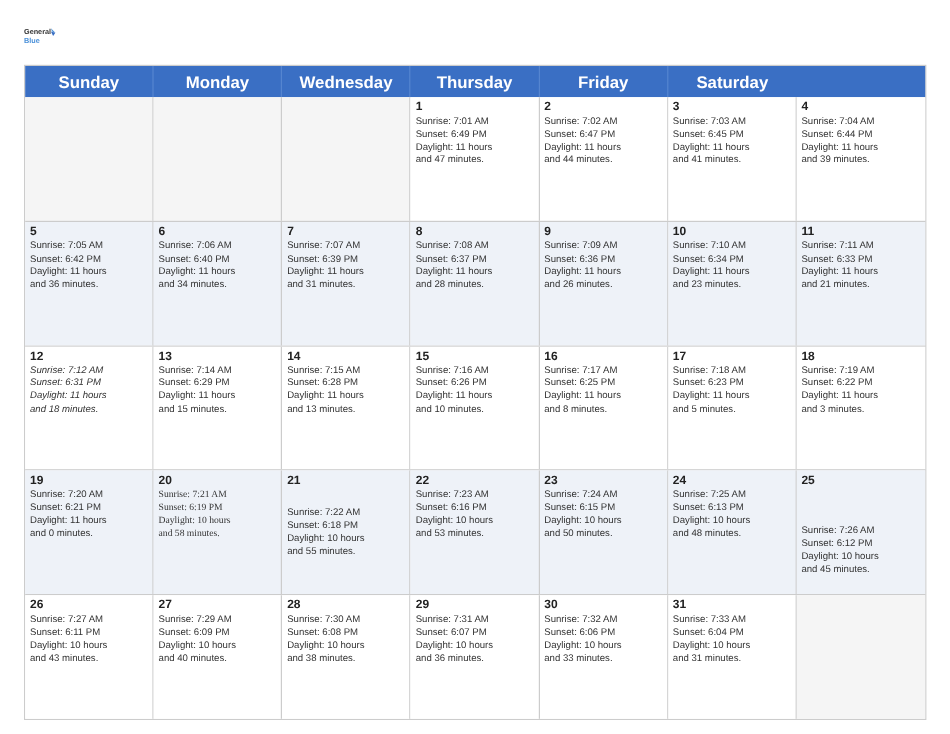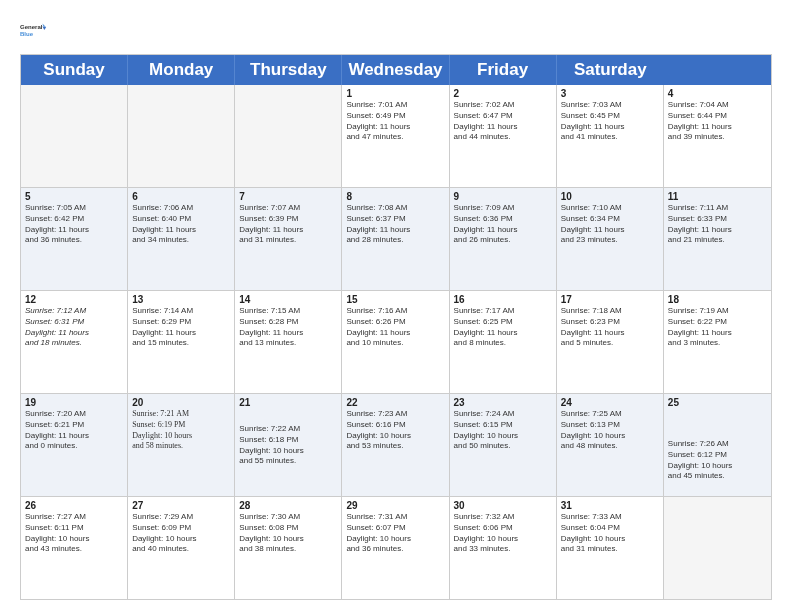--- a/index.html
+++ b/index.html
@@ -52,21 +52,21 @@
       flex-direction: column;
       border: 1px solid #ccc;
     }
     .cal-header {
       display: grid;
       grid-template-columns: repeat(7, 1fr);
       background: #3a6fc4;
     }
     .cal-header-cell {
       color: #fff;
-      font-size: 17px;
+      font-size: 14px;
       font-weight: bold;
       text-align: center;
       padding: 5px 2px;
       border-right: 1px solid #5585d0;
     }
     .cal-header-cell:last-child { border-right: none; }
     .cal-body {
       flex: 1;
       display: flex;
       flex-direction: column;
@@ -119,22 +119,22 @@
     <div class="title-block">
       <div class="title-month"></div>
       <div class="title-location"></div>
     </div>
   </div>
 
   <div class="calendar">
     <div class="cal-header">
     <div class="cal-header-cell">Sunday</div>
         <div class="cal-header-cell">Monday</div>
+        <div class="cal-header-cell">Wednesday</div>
         <div class="cal-header-cell">Thursday</div>
-        <div class="cal-header-cell">Wednesday</div>
         <div class="cal-header-cell">Friday</div>
         <div class="cal-header-cell">Saturday</div>
       </div>
     <div class="cal-body">
     <div class="cal-row">
           <div class="cal-cell empty"></div>
           <div class="cal-cell empty"></div>
           <div class="cal-cell empty"></div>
           <div class="cal-cell">
             <div class="day-num">1</div>

